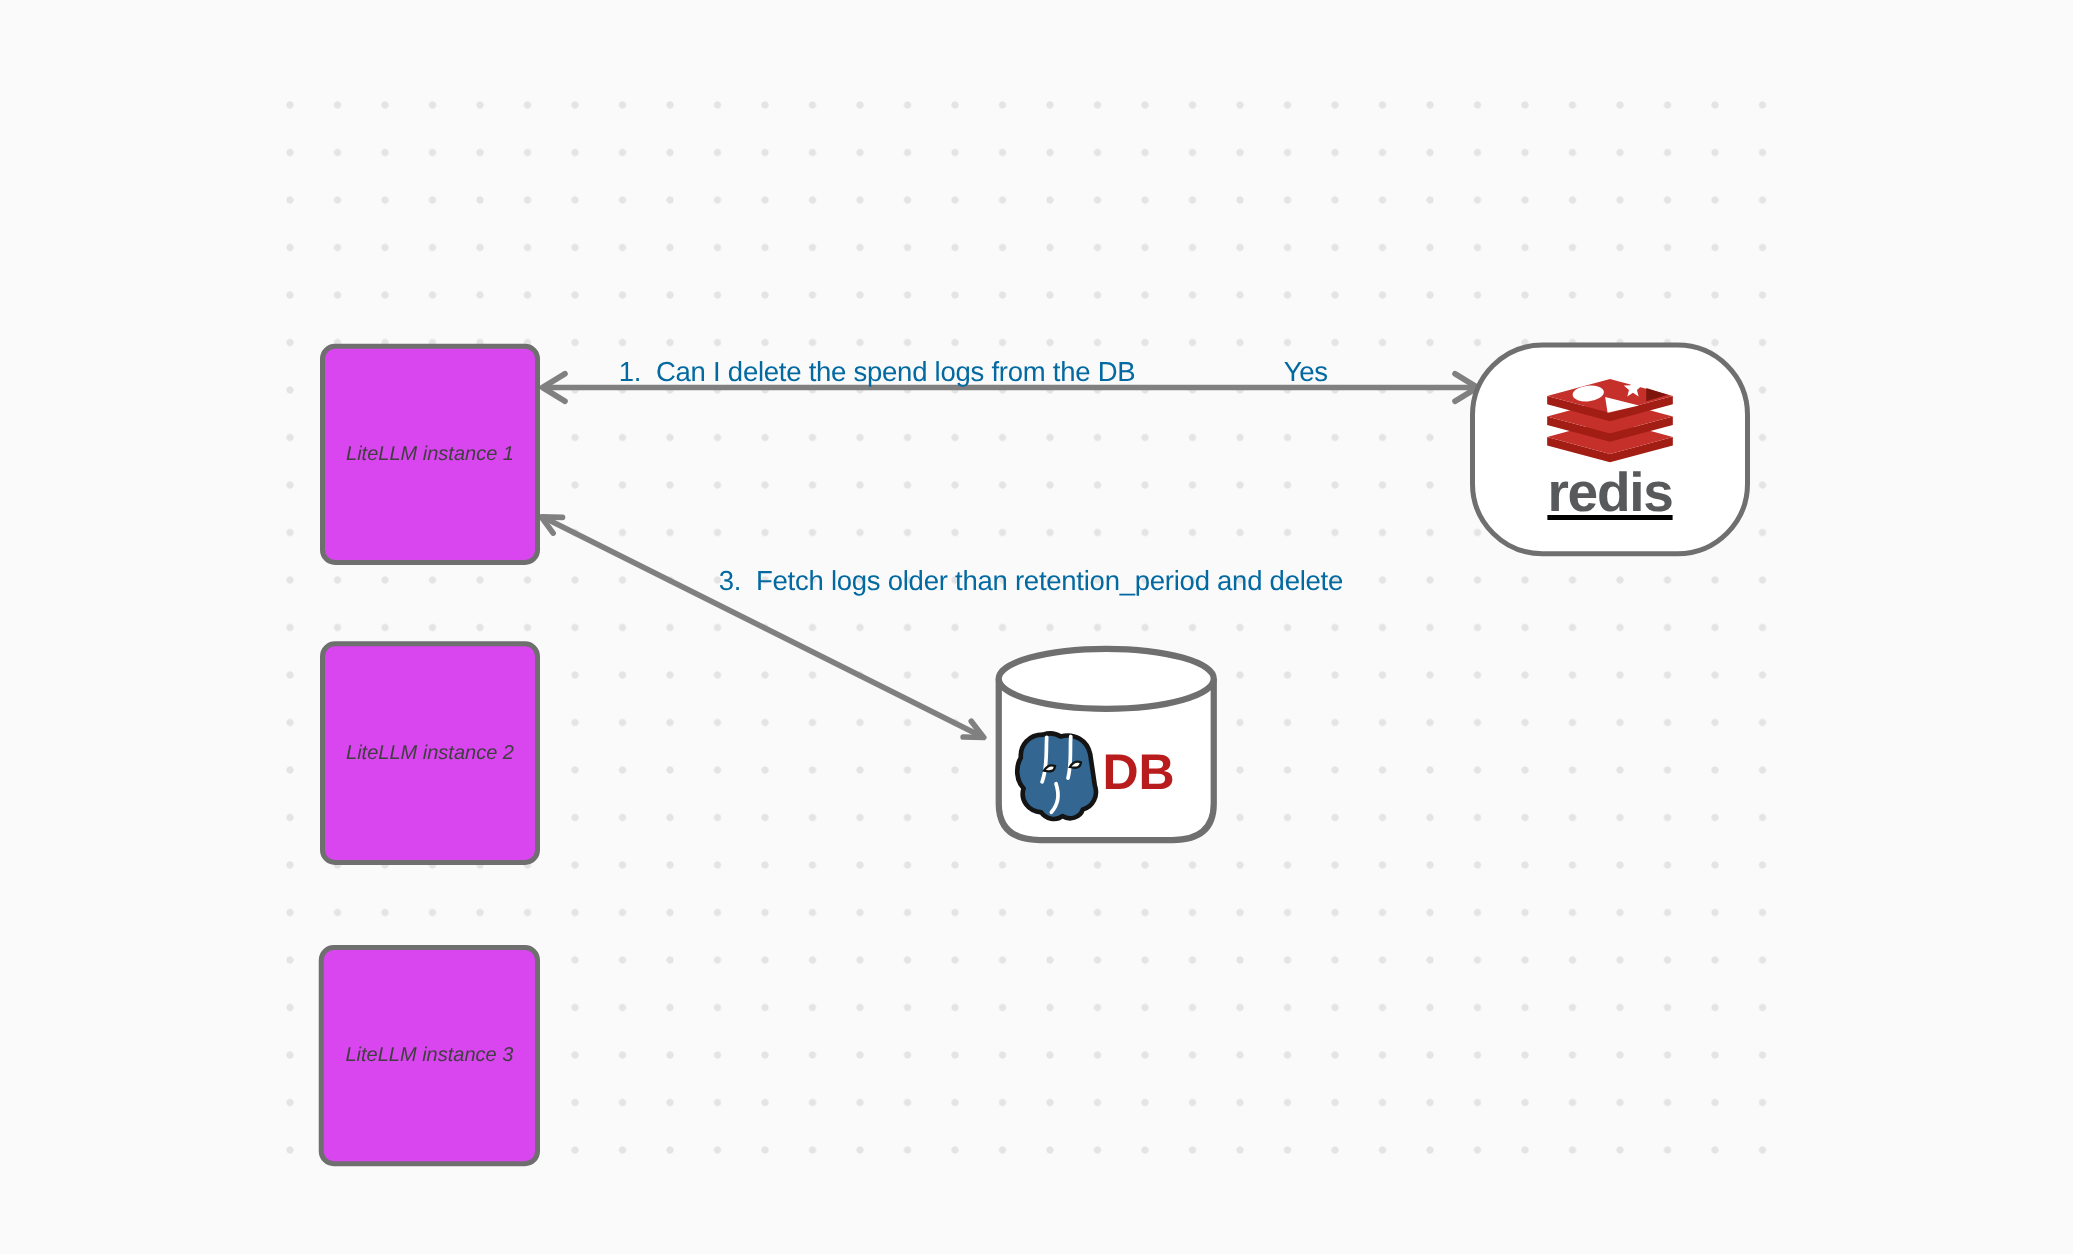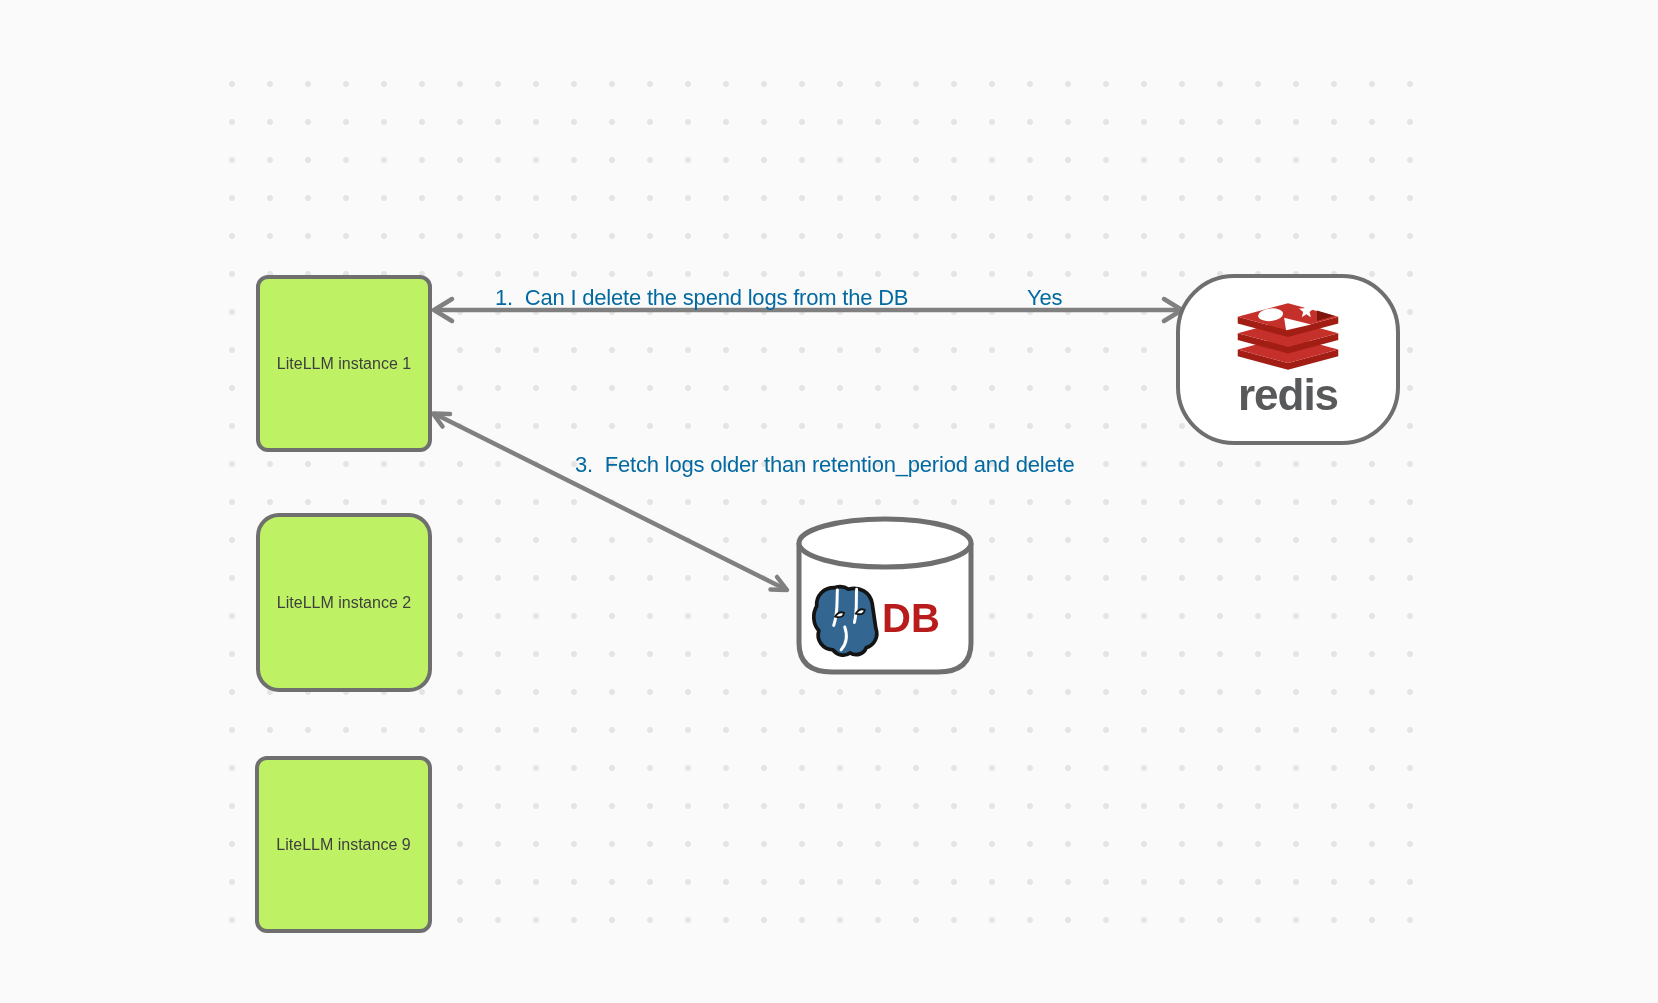--- a/index.html
+++ b/index.html
@@ -6,31 +6,31 @@
   #canvas{
     position:relative;width:1658px;height:1003px;overflow:hidden;
     background:#fafafa;font-family:"Liberation Sans",sans-serif;
   }
   #dotgrid{
     position:absolute;left:213px;top:65px;width:1216px;height:874px;
     background-image:radial-gradient(circle at 19px 19px,#e4e4e4 0 2.6px,transparent 3.2px);
     background-size:38px 38px;
   }
   .node{
-    position:absolute;background:#bef264;border:4px solid #6f6f6f;border-radius:12px;
+    position:absolute;background:#d946ef;border:4px solid #6f6f6f;border-radius:12px;
     display:flex;align-items:center;justify-content:center;
-    font-size:16px;color:#3f3f3f;box-sizing:border-box;
+    font-size:16px;color:#3f3f3f;box-sizing:border-box;font-style:italic;
   }
   #node1{left:256px;top:275px;width:176px;height:177px;}
-  #node2{left:256px;top:513px;width:176px;height:179px;border-radius:23px;}
+  #node2{left:256px;top:513px;width:176px;height:179px;}
   #node3{left:255px;top:756px;width:177px;height:177px;}
   #redis-node{
     position:absolute;left:1176px;top:274px;width:224px;height:171px;box-sizing:border-box;
     background:#ffffff;border:4px solid #6f6f6f;border-radius:58px;
-    display:flex;flex-direction:column;align-items:center;justify-content:center;
+    display:flex;flex-direction:column;align-items:center;justify-content:center;text-decoration:underline;
   }
   #redis-wordmark{
     font-size:44px;font-weight:bold;color:#58595b;letter-spacing:-1px;
     line-height:1;margin-top:2px;
   }
   #db-group{position:absolute;left:794px;top:509px;width:182px;height:168px;}
   #db-cylinder{position:absolute;left:0;top:0;}
   #pg-icon{position:absolute;left:16px;top:73px;}
   #db-label{
     position:absolute;left:88px;top:89px;font-size:40px;font-weight:600;
@@ -69,21 +69,21 @@
     </g>
   </svg>
 
   <div class="node" id="node1">
     <span>LiteLLM instance 1</span>
   </div>
   <div class="node" id="node2">
     <span>LiteLLM instance 2</span>
   </div>
   <div class="node" id="node3">
-    <span>LiteLLM instance 9</span>
+    <span>LiteLLM instance 3</span>
   </div>
 
   <div id="redis-node">
     <svg width="116" height="68" viewBox="0 0 120 70">
 
       <path d="M8 48 L8 55 L60 69 L112 55 L112 48 L60 62 Z" fill="#a21e15"></path>
       <path d="M60 34 L112 48 L60 62 L8 48 Z" fill="#c6302b"></path>
 
       <path d="M8 31 L8 38 L60 52 L112 38 L112 31 L60 45 Z" fill="#a21e15"></path>
       <path d="M60 17 L112 31 L60 45 L8 31 Z" fill="#c6302b"></path>

